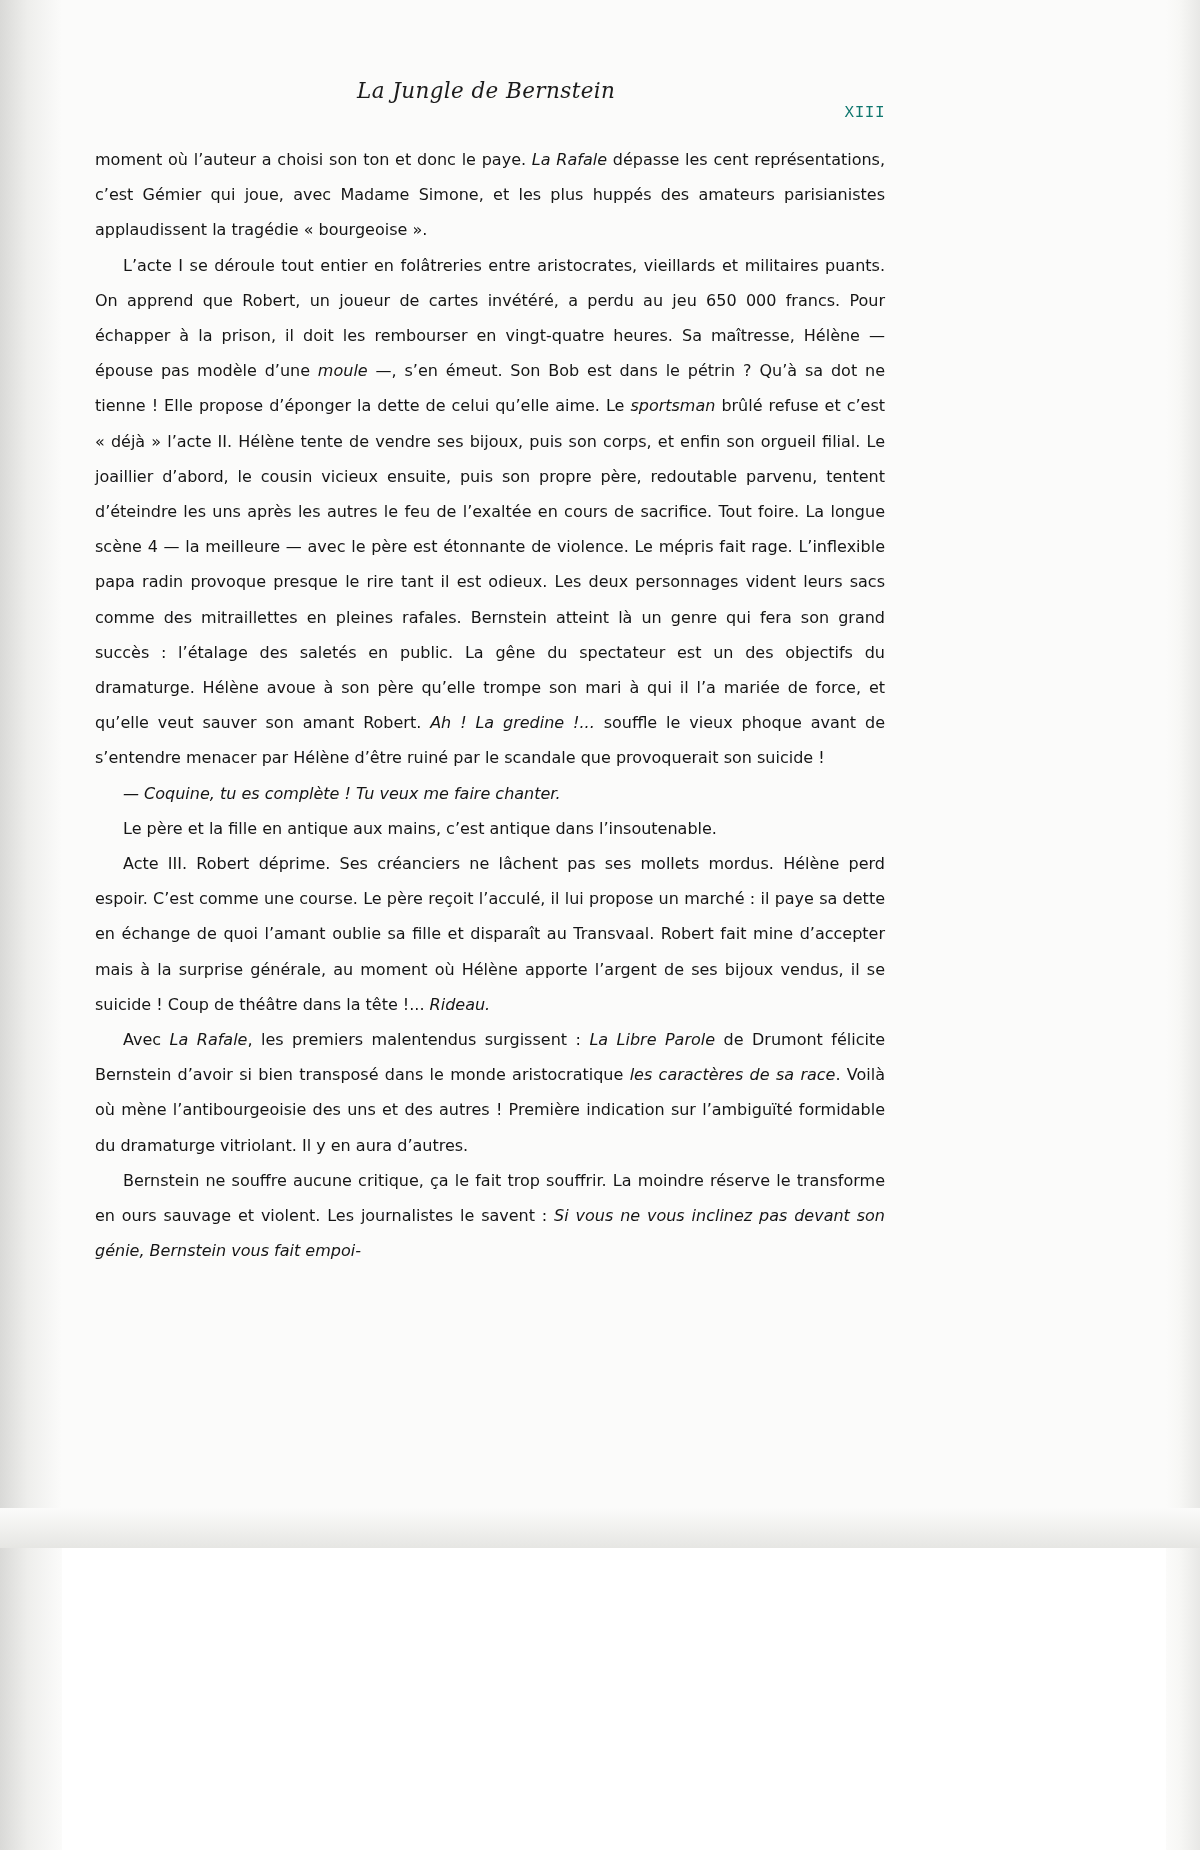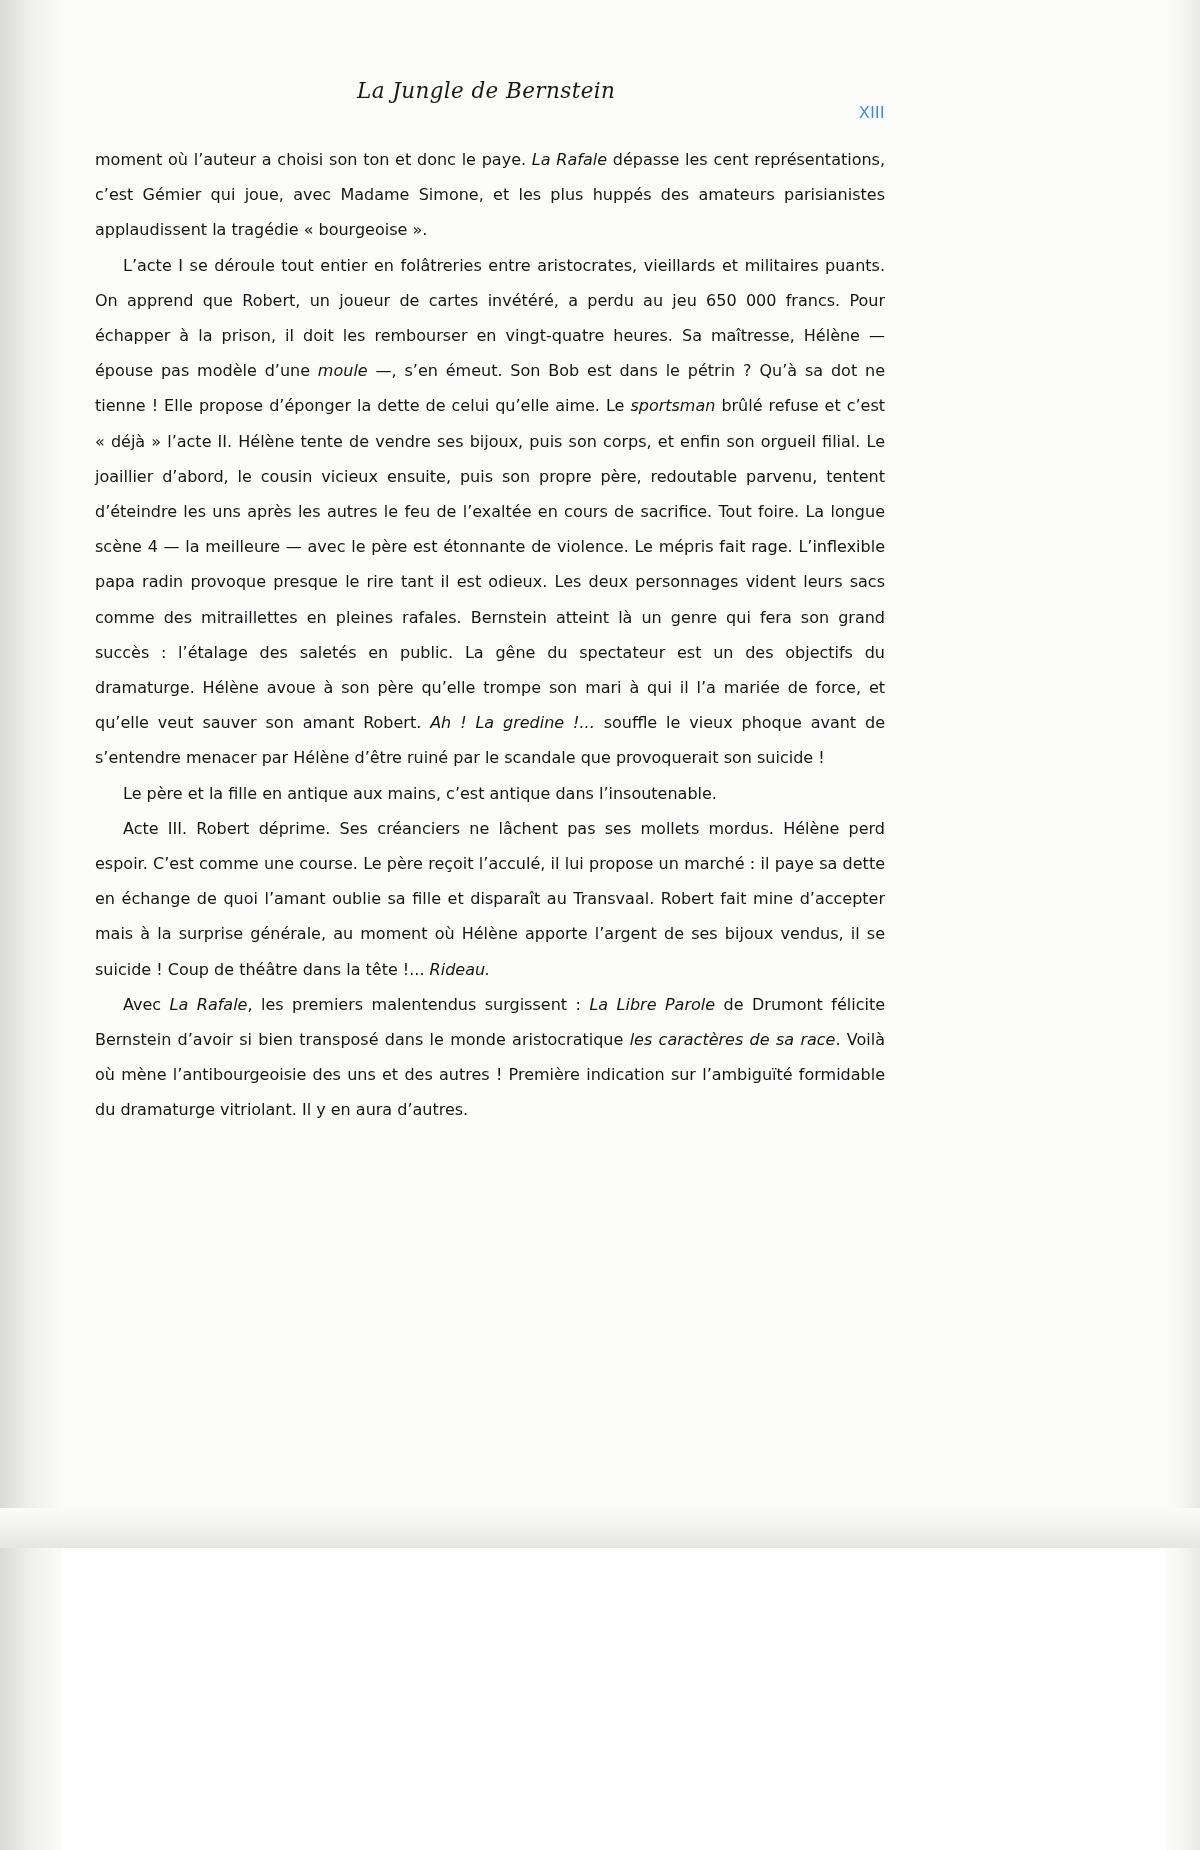--- a/index.html
+++ b/index.html
@@ -56,24 +56,24 @@
     font-style: italic;
     font-size: 21.5px;
     letter-spacing: 0.4px;
     color: #1b1b1b;
     margin-left: 262px;
   }
   .folio {
     position: absolute;
     right: 0;
     bottom: 2px;
-    font-family: Liberation Sans, sans-serif;
+    font-family: Liberation Mono, monospace;
     font-size: 16px;
     letter-spacing: 0.5px;
-    color: #3b82f6;
+    color: #0f766e;
   }
   .body-text {
     margin-top: 18px;
     font-family: "DejaVu Sans", sans-serif;
     font-size: 16px;
     line-height: 35.2px;
     color: #151515;
     text-align: justify;
     text-justify: inter-word;
     hyphens: none;
@@ -98,18 +98,20 @@
 
   <div class="content">
     <div class="header">
       <div class="running-title">La Jungle de Bernstein</div>
       <div class="folio">XIII</div>
     </div>
 
     <div class="body-text" id="body-text">
         <p><span>moment où l’auteur a choisi son ton et donc le paye. </span><i>La Rafale</i><span> dépasse les cent représentations, c’est Gémier qui joue, avec Madame Simone, et les plus huppés des amateurs parisianistes applaudissent la tragédie « bourgeoise ».</span></p>
         <p class="indent"><span>L’acte I se déroule tout entier en folâtreries entre aristocrates, vieillards et militaires puants. On apprend que Robert, un joueur de cartes invétéré, a perdu au jeu 650 000 francs. Pour échapper à la prison, il doit les rembourser en vingt-quatre heures. Sa maîtresse, Hélène — épouse pas modèle d’une </span><i>moule</i><span> —, s’en émeut. Son Bob est dans le pétrin ? Qu’à sa dot ne tienne ! Elle propose d’éponger la dette de celui qu’elle aime. Le </span><i>sportsman</i><span> brûlé refuse et c’est « déjà » l’acte II. Hélène tente de vendre ses bijoux, puis son corps, et enfin son orgueil filial. Le joaillier d’abord, le cousin vicieux ensuite, puis son propre père, redoutable parvenu, tentent d’éteindre les uns après les autres le feu de l’exaltée en cours de sacrifice. Tout foire. La longue scène 4 — la meilleure — avec le père est étonnante de violence. Le mépris fait rage. L’inflexible papa radin provoque presque le rire tant il est odieux. Les deux personnages vident leurs sacs comme des mitraillettes en pleines rafales. Bernstein atteint là un genre qui fera son grand succès : l’étalage des saletés en public. La gêne du spectateur est un des objectifs du dramaturge. Hélène avoue à son père qu’elle trompe son mari à qui il l’a mariée de force, et qu’elle veut sauver son amant Robert. </span><i>Ah ! La gredine !...</i><span> souffle le vieux phoque avant de s’entendre menacer par Hélène d’être ruiné par le scandale que provoquerait son suicide !</span></p>
+        <p class="indent"><i>— Coquine, tu es complète ! Tu veux me faire chanter.</i></p>
         <p class="indent"><span>Le père et la fille en antique aux mains, c’est antique dans l’insoutenable.</span></p>
         <p class="indent"><span>Acte III. Robert déprime. Ses créanciers ne lâchent pas ses mollets mordus. Hélène perd espoir. C’est comme une course. Le père reçoit l’acculé, il lui propose un marché : il paye sa dette en échange de quoi l’amant oublie sa fille et disparaît au Transvaal. Robert fait mine d’accepter mais à la surprise générale, au moment où Hélène apporte l’argent de ses bijoux vendus, il se suicide ! Coup de théâtre dans la tête !... </span><i>Rideau.</i></p>
         <p class="indent"><span>Avec </span><i>La Rafale</i><span>, les premiers malentendus surgissent : </span><i>La Libre Parole</i><span> de Drumont félicite Bernstein d’avoir si bien transposé dans le monde aristocratique </span><i>les caractères de sa race</i><span>. Voilà où mène l’antibourgeoisie des uns et des autres ! Première indication sur l’ambiguïté formidable du dramaturge vitriolant. Il y en aura d’autres.</span></p>
+        <p class="indent"><span>Bernstein ne souffre aucune critique, ça le fait trop souffrir. La moindre réserve le transforme en ours sauvage et violent. Les journalistes le savent : </span><i>Si vous ne vous inclinez pas devant son génie, Bernstein vous fait empoi-</i></p>
       </div>
   </div>
 </div>
 
 </body></html>

